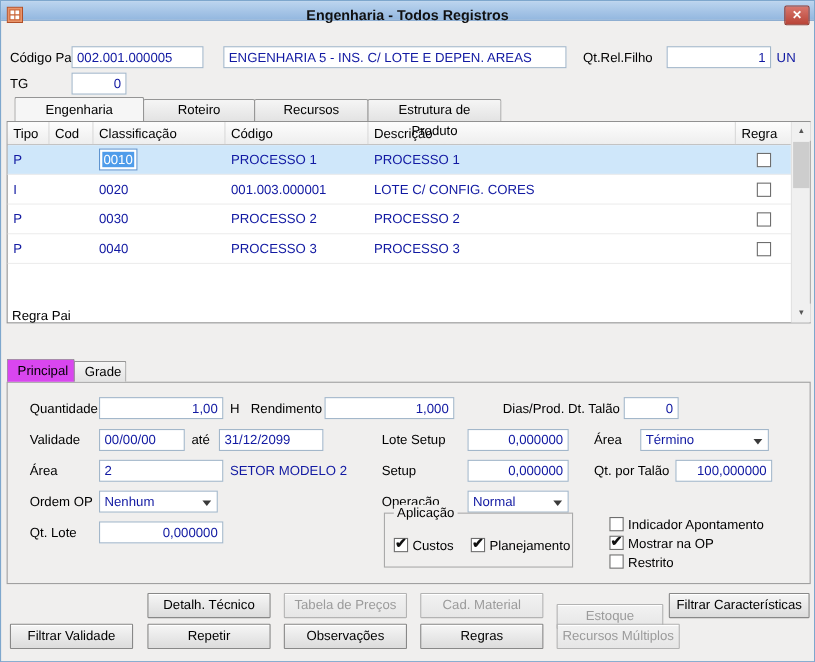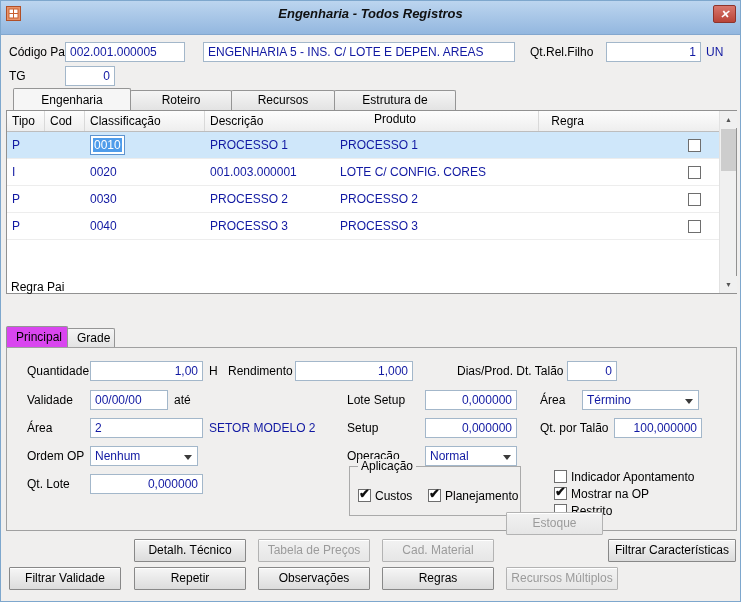--- a/index.html
+++ b/index.html
@@ -1,22 +1,22 @@
 <!DOCTYPE html>
 <html><head>
 <meta charset="utf-8">
 <style>
   *{box-sizing:border-box;margin:0;padding:0}
   html,body{background:#fff}
   body{font-family:"Liberation Sans",sans-serif;font-size:12px;color:#000}
   .window{position:relative;width:741px;height:602px;background:#f0efee;border:1px solid #7ea7cd;overflow:hidden}
 
   
-  .titlebar{position:absolute;top:0;left:0;right:0;height:34px;
-    background:linear-gradient(#bcd5ef,#93b7df);border-bottom:1px solid #83a7ce;font-style:italic;}
+  .titlebar{position:absolute;top:0;left:0;right:0;height:18px;
+    background:linear-gradient(#bcd5ef,#93b7df);border-bottom:1px solid #83a7ce;}
   .app-icon{position:absolute;left:5px;top:5px;width:15px;height:15px}
   .title{position:absolute;left:0;right:0;top:0;height:26px;line-height:26px;text-align:center;
     font-size:13px;font-weight:700;color:#101010}
   .close-btn{position:absolute;right:4px;top:4px;width:23px;height:18px;z-index:3;
     background:linear-gradient(#d8776d,#b94438);border:1px solid #8d342c;border-radius:2px;
     color:#fff;font-size:11px;font-weight:700;line-height:16px;text-align:center;cursor:default}
 
   
   .lbl{position:absolute;height:20px;line-height:20px;white-space:nowrap}
   .navy{color:#1119a2}
@@ -44,21 +44,21 @@
   .grid{position:absolute;left:5px;top:109px;width:731px;height:184px;background:#fff;
     border:1px solid #919191}
   .ghead{position:absolute;left:0;top:0;right:17px;height:21px;display:flex;
     background:linear-gradient(#fdfdfd,#eeeeee);border-bottom:1px solid #bdbdbd}
   .hc{line-height:20px;padding:0 5px;border-right:1px solid #d9d9d9;white-space:nowrap;overflow:hidden}
   .grow{position:absolute;left:0;right:17px;height:27px;display:flex;border-bottom:1px solid #ededed}
   .grow.sel{background:#cfe7fa}
   .gc{white-space:nowrap;overflow:hidden}
   .grow .gc{line-height:26px;padding:0 5px;color:#1119a2}
   .c0{width:38px}.c1{width:40px}.c2{width:120px}.c3{width:130px}.c4{width:334px}.c5{width:50px}
-  .regra-h{text-align:right;border-right:none}
+  .regra-h{text-align:left;border-right:none}
   .gc.cbcell{display:flex;align-items:center;justify-content:center;padding:0}
   .editor{display:inline-block;margin-top:3px;height:20px;background:#fff;border:1px solid #5e94d0;
     padding:1px 2px;line-height:16px}
   .seltext{background:#4f9cea;color:#fff;padding:0 1px}
 
   
   .vscroll{position:absolute;top:0;right:0;bottom:0;width:17px;background:#f0f0f0;border-left:1px solid #e2e2e2}
   .sbtn{position:absolute;left:0;width:17px;height:17px;text-align:center;line-height:17px;
     font-size:7px;color:#555;background:#f0f0f0}
   .sbtn.up{top:0}.sbtn.down{bottom:0}
@@ -114,20 +114,21 @@
     <div class="tab" style="width:102px">Roteiro</div>
     <div class="tab" style="width:104px">Recursos</div>
     <div class="tab" style="width:122px">Estrutura de Produto</div>
   </div>
 
   <div class="grid">
     <div class="ghead">
       <div class="hc c0">Tipo</div>
       <div class="hc c1">Cod</div>
       <div class="hc c2">Classificação</div>
+      <div class="hc c3">Código</div>
       <div class="hc c4">Descrição</div>
       <div class="hc c5 regra-h">Regra</div>
     </div>
 
     <div class="grow sel" style="top:21px">
       <div class="gc c0">P</div>
       <div class="gc c1"></div>
       <div class="gc c2"><span class="editor"><span class="seltext">0010</span></span></div>
       <div class="gc c3">PROCESSO 1</div>
       <div class="gc c4">PROCESSO 1</div>
@@ -189,20 +190,21 @@
     <span class="tbox right" style="left:83px;top:13px;width:113px">1,00</span>
     <span class="lbl" style="left:202px;top:13px">H</span>
     <span class="lbl" style="left:221px;top:13px">Rendimento</span>
     <span class="tbox right" style="left:288px;top:13px;width:118px">1,000</span>
     <span class="lbl" style="left:450px;top:13px">Dias/Prod. Dt. Talão</span>
     <span class="tbox right" style="left:560px;top:13px;width:50px">0</span>
 
     <span class="lbl" style="left:20px;top:42px">Validade</span>
     <span class="tbox" style="left:83px;top:42px;width:78px">00/00/00</span>
     <span class="lbl" style="left:167px;top:42px">até</span>
+    <span class="tbox" style="left:192px;top:42px;width:95px">31/12/2099</span>
     <span class="lbl" style="left:340px;top:42px">Lote Setup</span>
     <span class="tbox right" style="left:418px;top:42px;width:92px">0,000000</span>
     <span class="lbl" style="left:533px;top:42px">Área</span>
     <span class="combo" style="left:575px;top:42px;width:117px"><span>Término</span><span class="arrow"></span></span>
 
     <span class="lbl" style="left:20px;top:70px">Área</span>
     <span class="tbox" style="left:83px;top:70px;width:113px">2</span>
     <span class="lbl navy" style="left:202px;top:70px">SETOR MODELO 2</span>
     <span class="lbl" style="left:340px;top:70px">Setup</span>
     <span class="tbox right" style="left:418px;top:70px;width:92px">0,000000</span>
@@ -224,21 +226,21 @@
     </div>
 
     <span class="cb-row" style="left:547px;top:122px"><span class="cb"></span><span>Indicador Apontamento</span></span>
     <span class="cb-row" style="left:547px;top:139px"><span class="cb checked"></span><span>Mostrar na OP</span></span>
     <span class="cb-row" style="left:547px;top:156px"><span class="cb"></span><span>Restrito</span></span>
   </div>
 
   <div class="btn" style="left:133px;top:538px;width:112px">Detalh. Técnico</div>
   <div class="btn disabled" style="left:257px;top:538px;width:112px">Tabela de Preços</div>
   <div class="btn disabled" style="left:381px;top:538px;width:112px">Cad. Material</div>
-  <div class="btn disabled" style="left:505px;top:511px;width:97px">Estoque</div>
+  <div class="btn disabled" style="left:505px;top:548px;width:97px">Estoque</div>
   <div class="btn" style="left:607px;top:538px;width:128px">Filtrar Características</div>
 
   <div class="btn" style="left:8px;top:566px;width:112px">Filtrar Validade</div>
   <div class="btn" style="left:133px;top:566px;width:112px">Repetir</div>
   <div class="btn" style="left:257px;top:566px;width:112px">Observações</div>
   <div class="btn" style="left:381px;top:566px;width:112px">Regras</div>
   <div class="btn disabled" style="left:505px;top:566px;width:112px">Recursos Múltiplos</div>
 
 </div>
 

